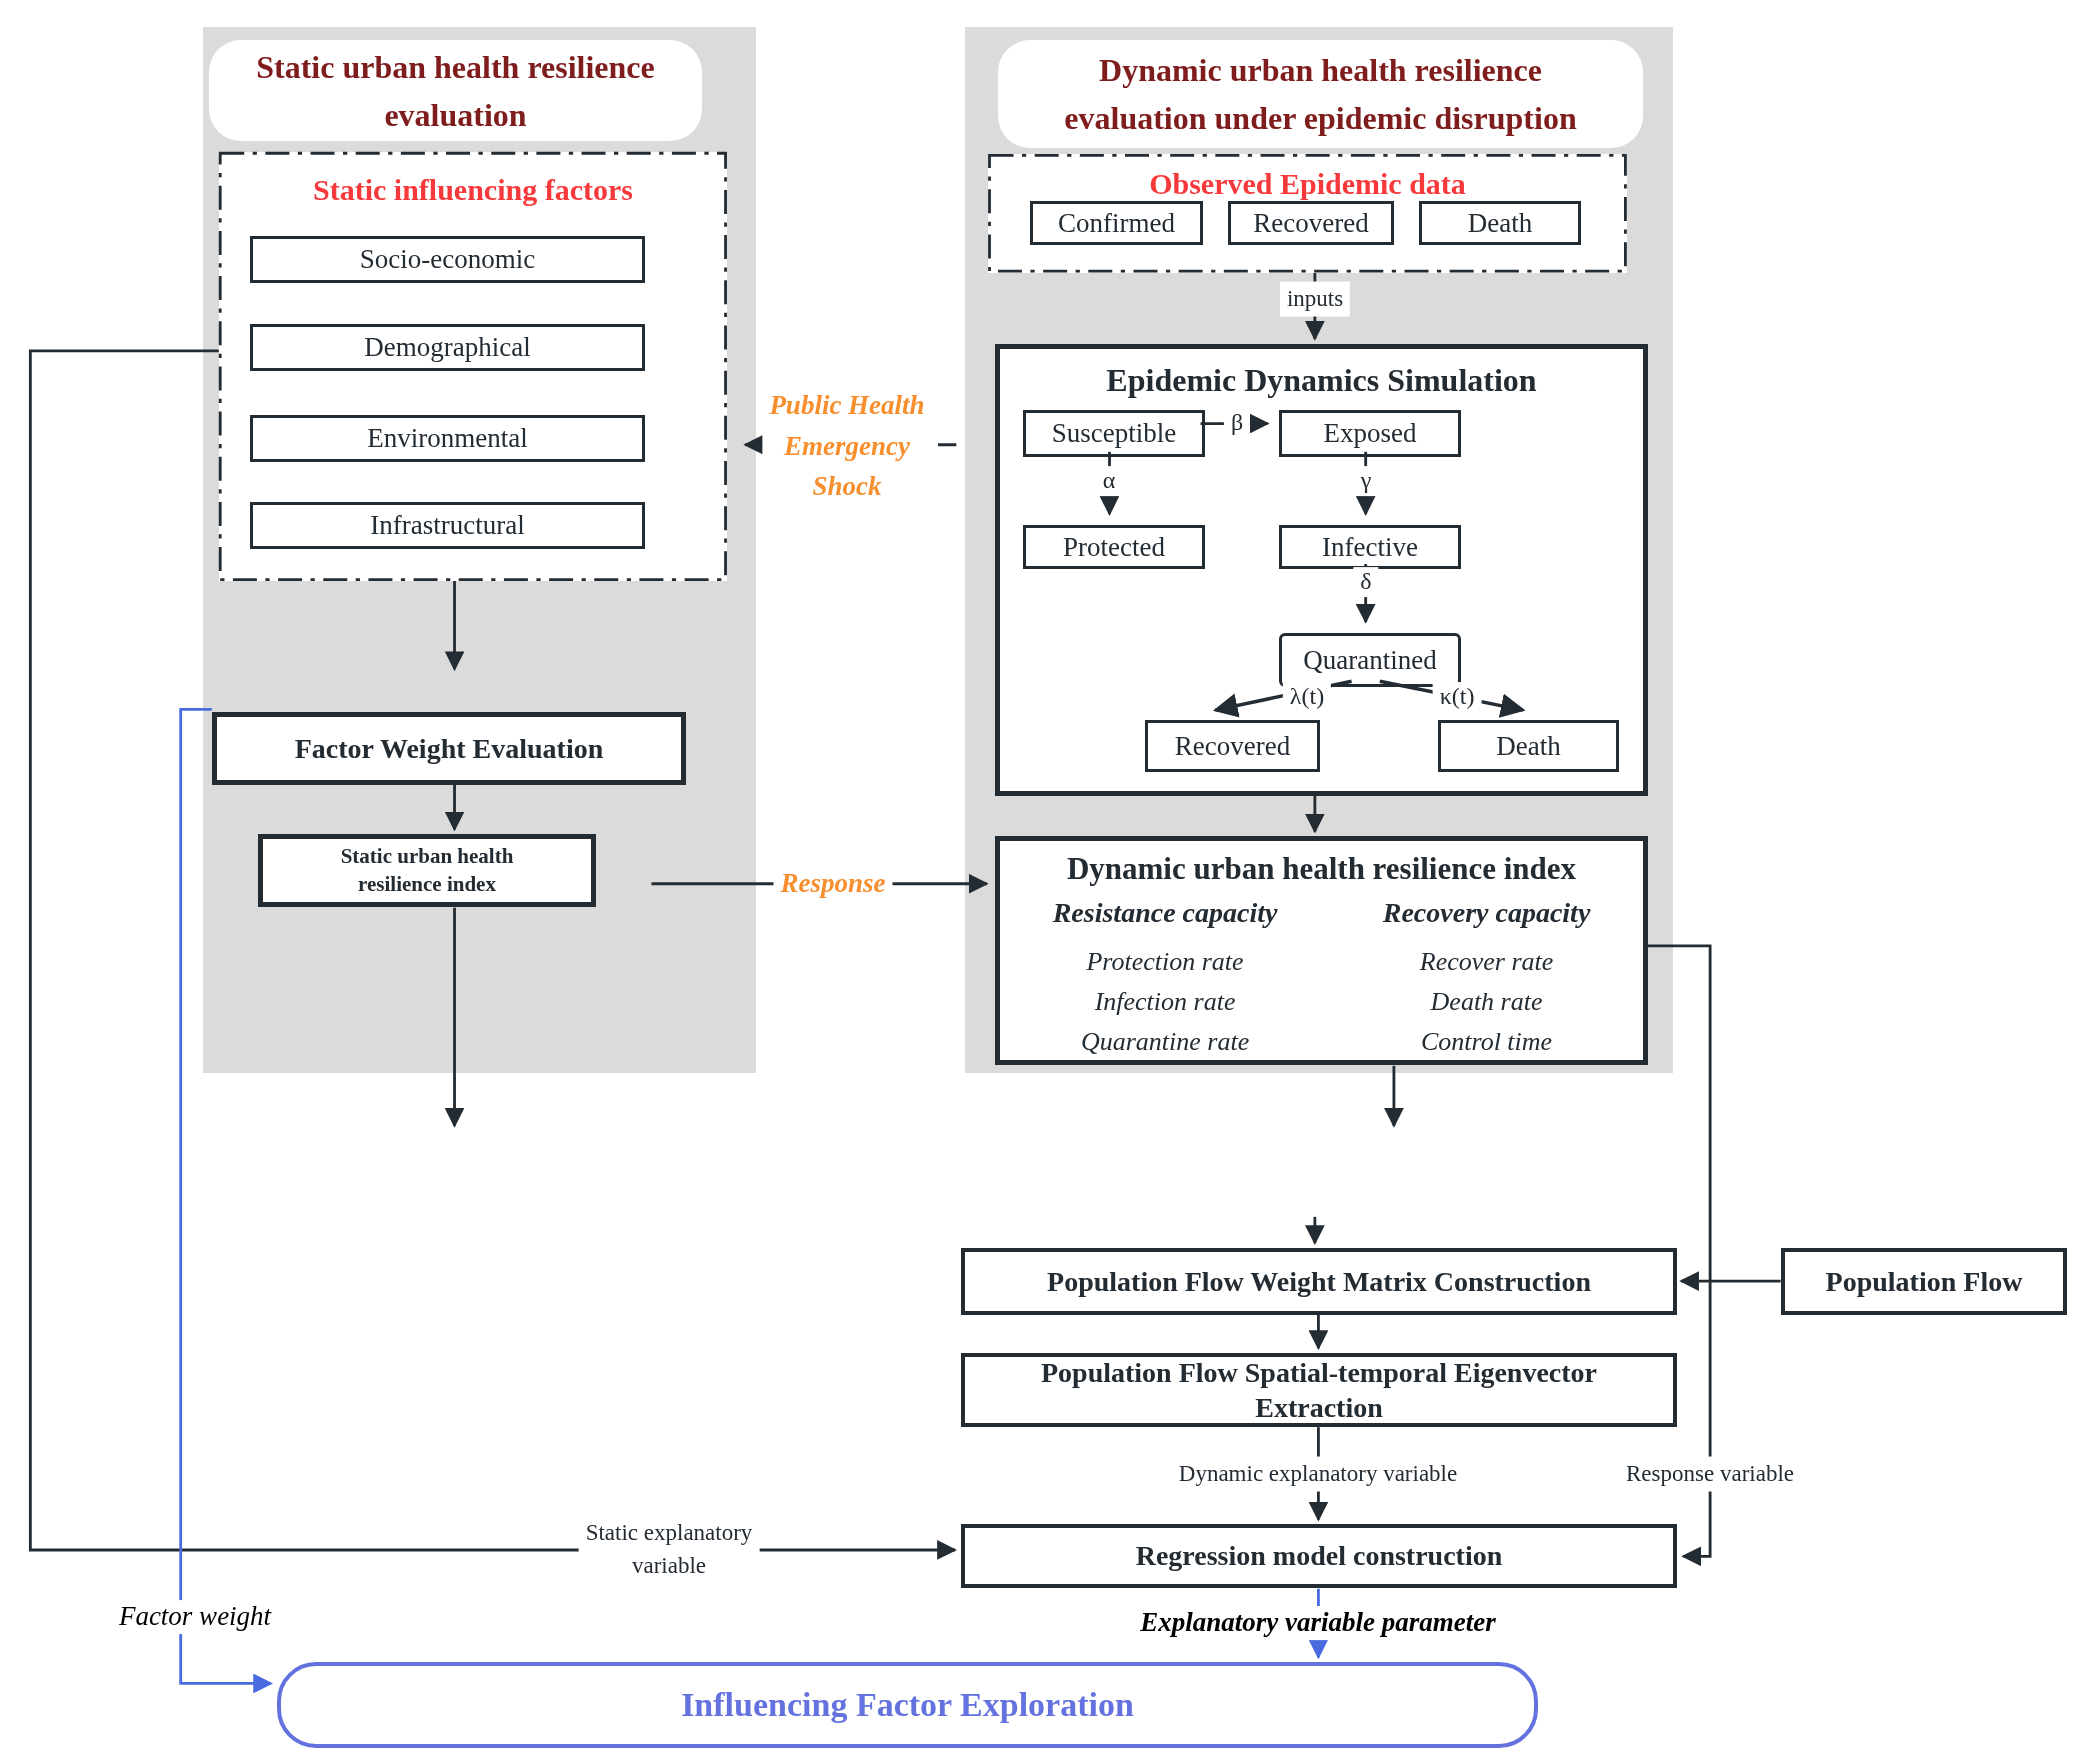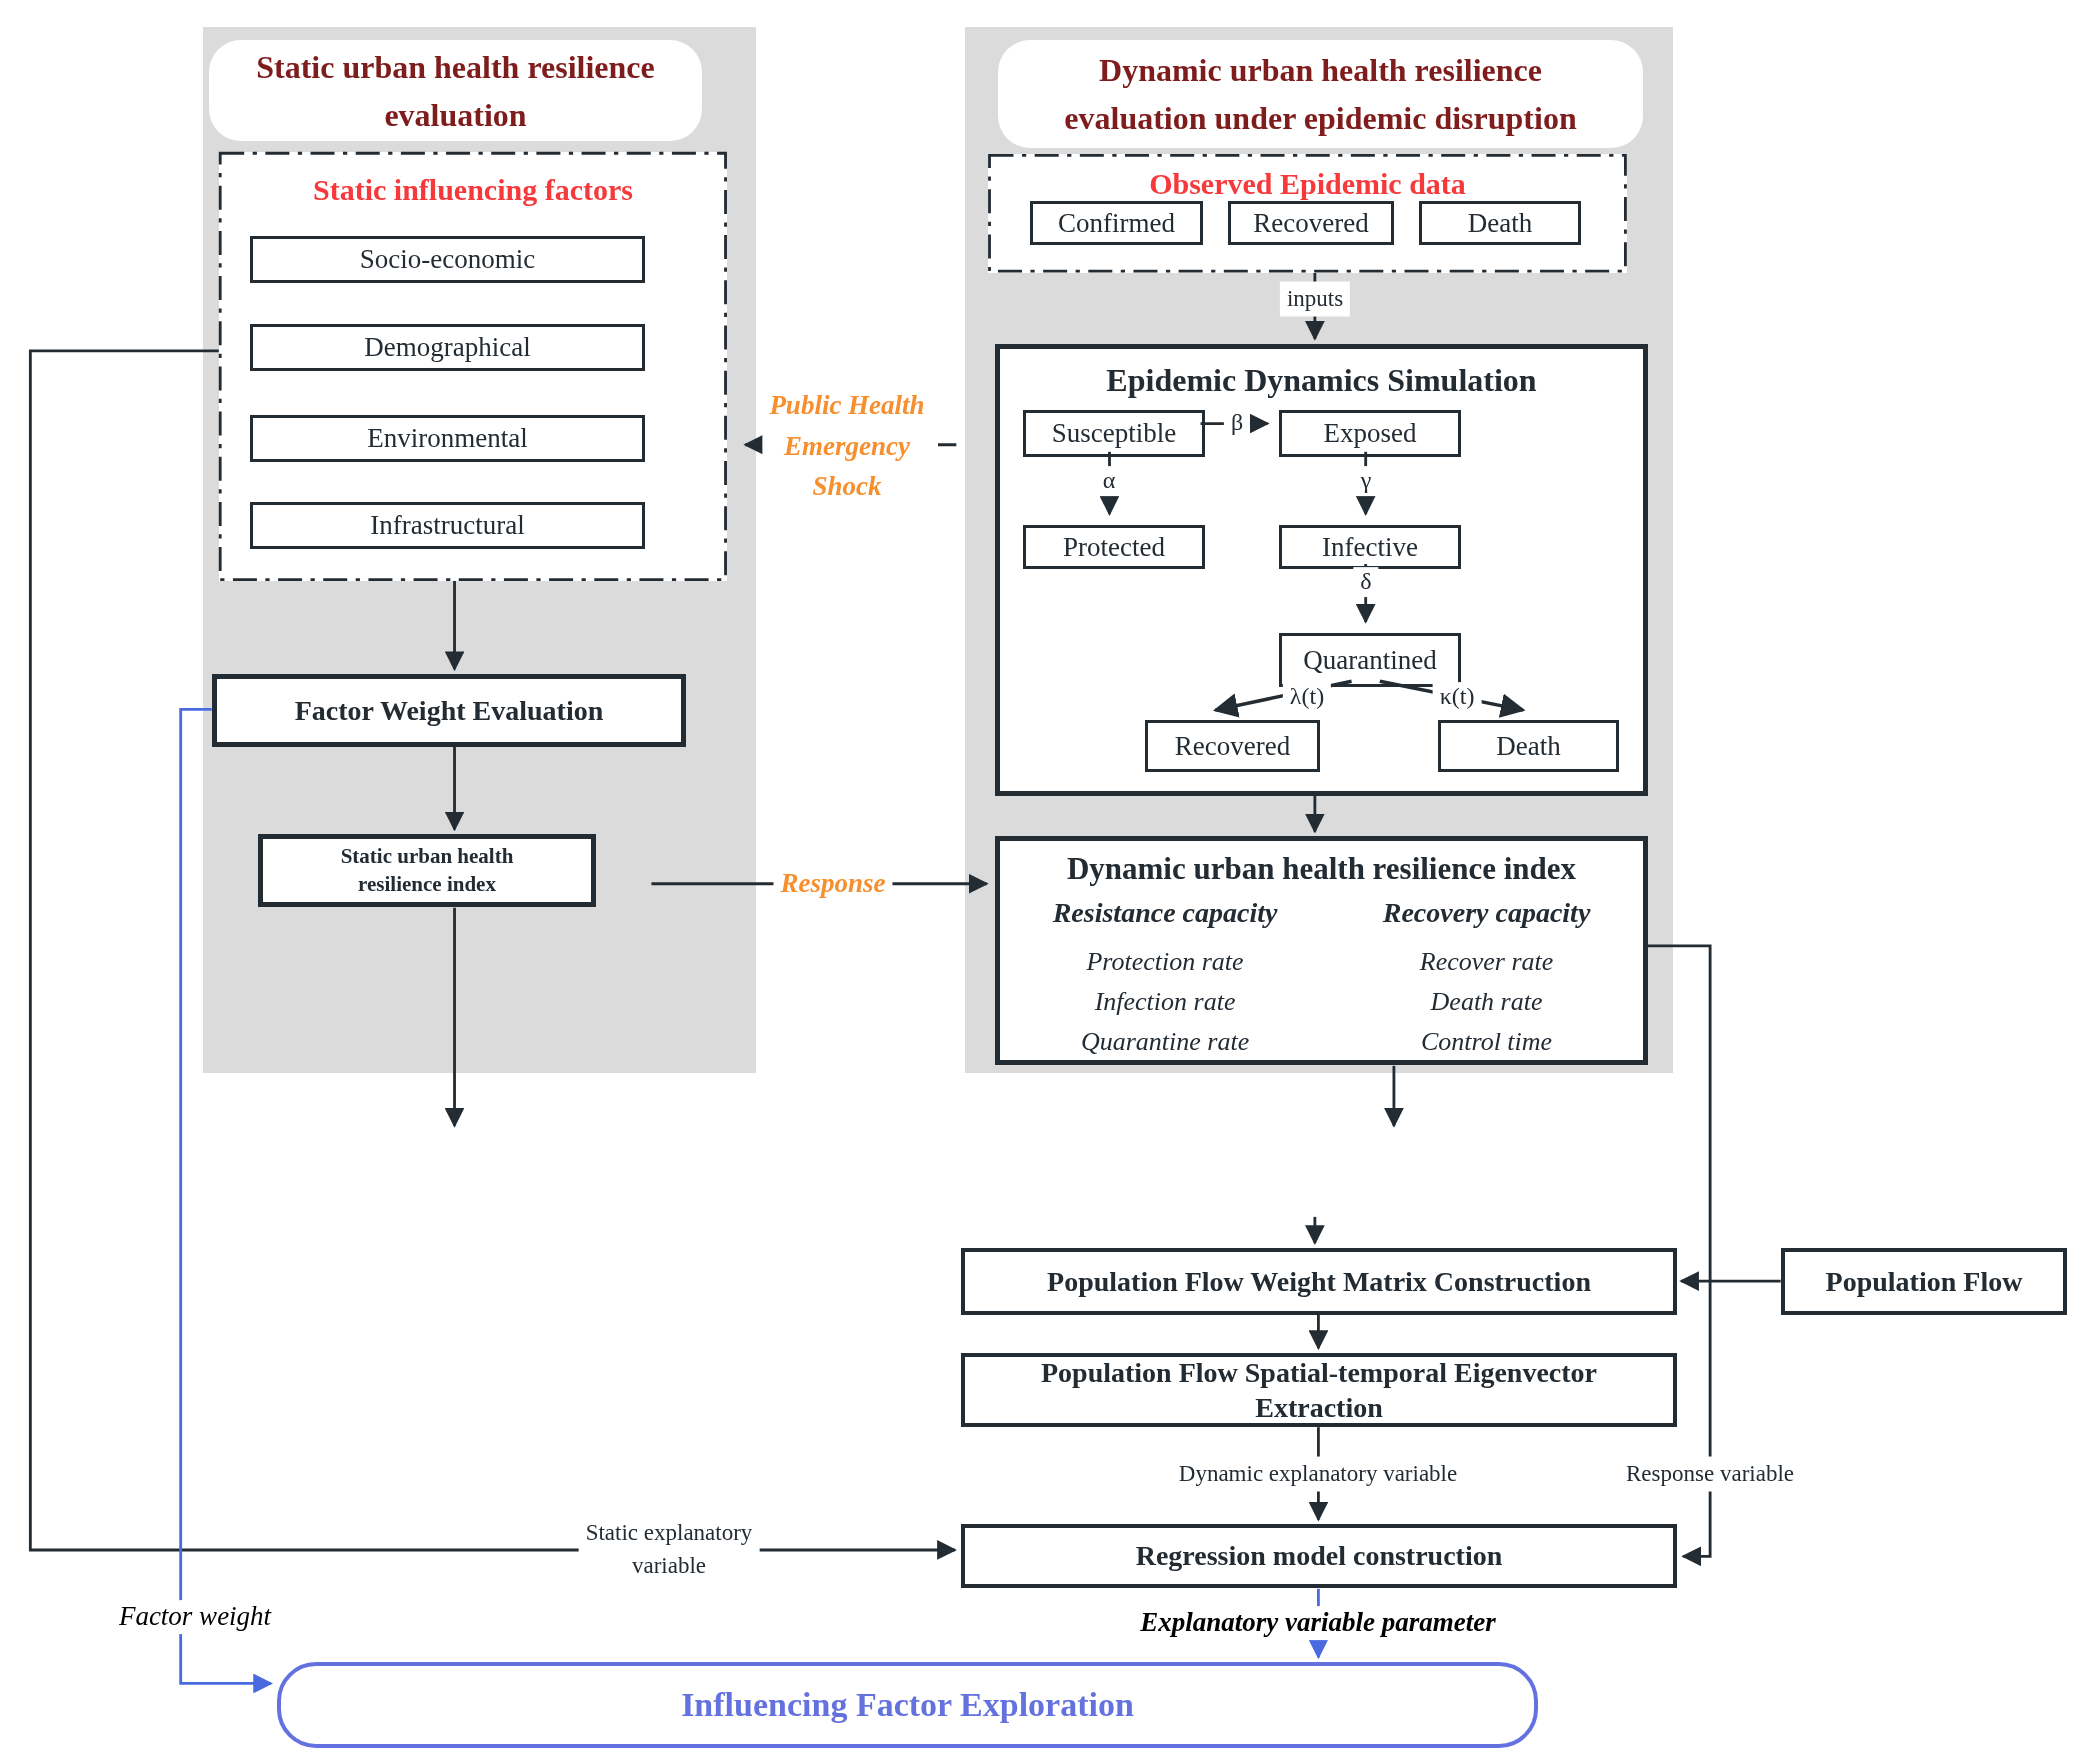--- a/index.html
+++ b/index.html
@@ -77,41 +77,41 @@
   </div>
 
   <div class="container-box" style="left:219px;top:152px;width:508px;height:429px;">
     <div class="red-title" style="margin-top:21px;">Static influencing factors</div>
     <div class="inner-node" style="left:31px;top:84px;width:395px;height:47px;">Socio-economic</div>
     <div class="inner-node" style="left:31px;top:172px;width:395px;height:47px;">Demographical</div>
     <div class="inner-node" style="left:31px;top:263px;width:395px;height:47px;">Environmental</div>
     <div class="inner-node" style="left:31px;top:350px;width:395px;height:47px;">Infrastructural</div>
   </div>
 
-  <div class="box thick-border bold40" style="left:212px;top:674px;width:474px;height:73px;">Factor Weight Evaluation</div>
+  <div class="box thick-border bold40" style="left:212px;top:712px;width:474px;height:73px;">Factor Weight Evaluation</div>
 
   <div class="box thick-border" style="left:258px;top:834px;width:338px;height:73px;flex-direction:column;font-weight:bold;font-size:21px;line-height:1.3;">
     <div>Static urban health</div>
     <div>resilience index</div>
   </div>
 
   <div class="container-box" style="left:988px;top:154px;width:639px;height:119px;">
     <div class="red-title" style="margin-top:12.7px;">Observed Epidemic data</div>
     <div class="inner-node" style="left:42px;top:47px;width:173px;height:44px;">Confirmed</div>
     <div class="inner-node" style="left:240px;top:47px;width:166px;height:44px;">Recovered</div>
     <div class="inner-node" style="left:431px;top:47px;width:162px;height:44px;">Death</div>
   </div>
 
   <div class="container-box thick-border" style="left:995px;top:344px;width:653px;height:452px;">
     <div class="sim-title" style="margin-top:12.7px;">Epidemic Dynamics Simulation</div>
     <div class="inner-node" style="left:23px;top:61px;width:182px;height:47px;">Susceptible</div>
     <div class="inner-node" style="left:279px;top:61px;width:182px;height:47px;">Exposed</div>
     <div class="inner-node" style="left:23px;top:176px;width:182px;height:44px;">Protected</div>
     <div class="inner-node" style="left:279px;top:176px;width:182px;height:44px;">Infective</div>
-    <div class="inner-node" style="left:279px;top:284px;width:182px;height:54px;">Quarantined</div>
+    <div class="inner-node" style="left:279px;top:284px;width:182px;height:54px;border-radius:6px;">Quarantined</div>
     <div class="inner-node" style="left:145px;top:371px;width:175px;height:52px;">Recovered</div>
     <div class="inner-node" style="left:438px;top:371px;width:181px;height:52px;">Death</div>
   </div>
 
   <div class="container-box thick-border" style="left:995px;top:836px;width:653px;height:229px;">
     <div style="font-weight:bold;font-size:31px;text-align:center;margin-top:10px;">Dynamic urban health resilience index</div>
     <div style="display:flex;justify-content:space-around;margin-top:10px;">
       <div class="di-col">
         <div class="di-head">Resistance capacity</div>
         <div class="di-item">Protection rate</div>

